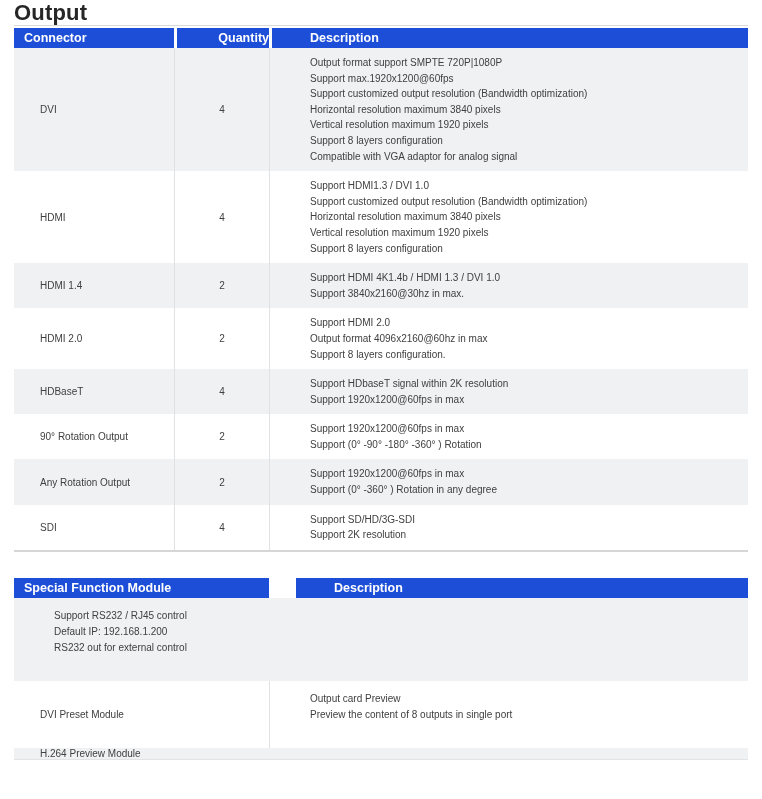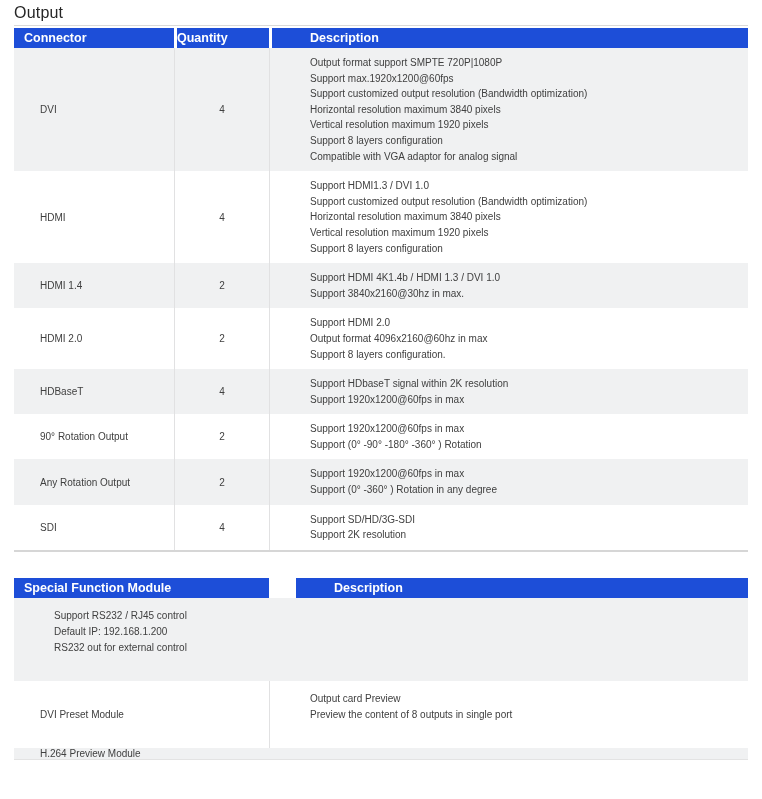--- a/index.html
+++ b/index.html
@@ -8,23 +8,23 @@
     width: 762px;
     height: 799px;
     font-family: "Liberation Sans", "DejaVu Sans", sans-serif;
     color: #404040;
     overflow: hidden;
   }
   .page { width: 762px; }
 
   .title {
     margin: 2px 14px 0 14px;
-    font-size: 16px;
+    font-size: 22px;
     line-height: 21px;
-    font-weight: 400;
+    font-weight: 700;
     color: #262626;
     letter-spacing: 0.2px;
   }
   .rule {
     height: 1px;
     background: #d9d9d9;
     margin: 2px 14px 2px 14px;
   }
 
   .tbl { margin: 0 14px; }
@@ -39,21 +39,21 @@
     color: #ffffff;
     font-weight: 700;
     font-size: 12.5px;
     height: 20px;
     line-height: 20px;
     padding-left: 10px;
     white-space: nowrap;
     overflow: hidden;
   }
   .thead .th + .th { border-left: 3px solid #ffffff; }
-  .thead .th.center { padding-left: 0; text-align: left; }
+  .thead .th.center { padding-left: 0; text-align: right; }
   .thead .th.desc { padding-left: 38px; }
 
   .row { display: grid; }
   .t1 .row { grid-template-columns: 160px 95px 1fr; }
   .t2 .row { grid-template-columns: 255px 1fr; }
   .row.alt { background: #f0f1f2; }
 
   .cell {
     display: flex;
     align-items: center;

